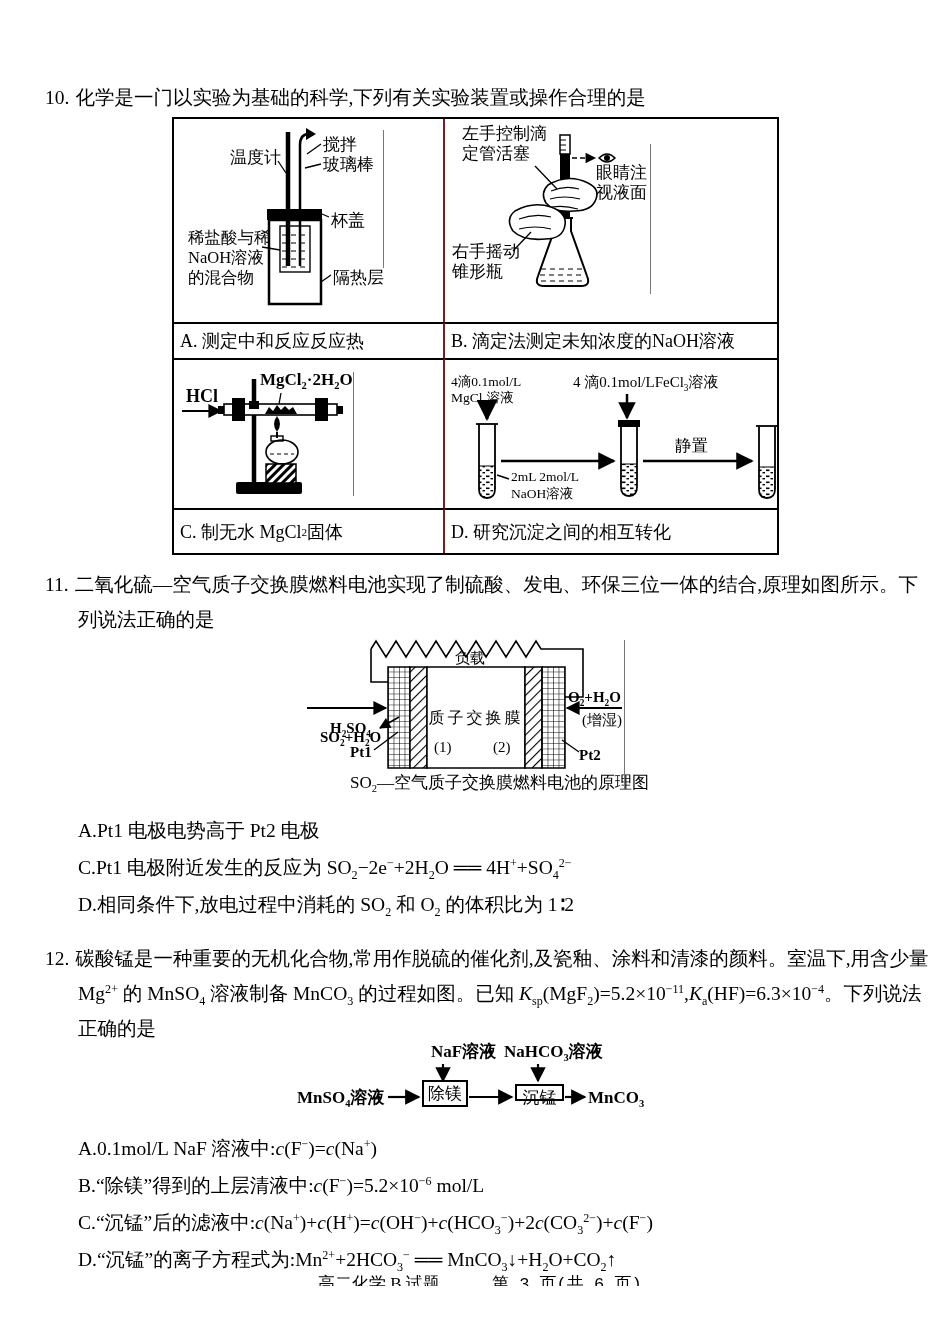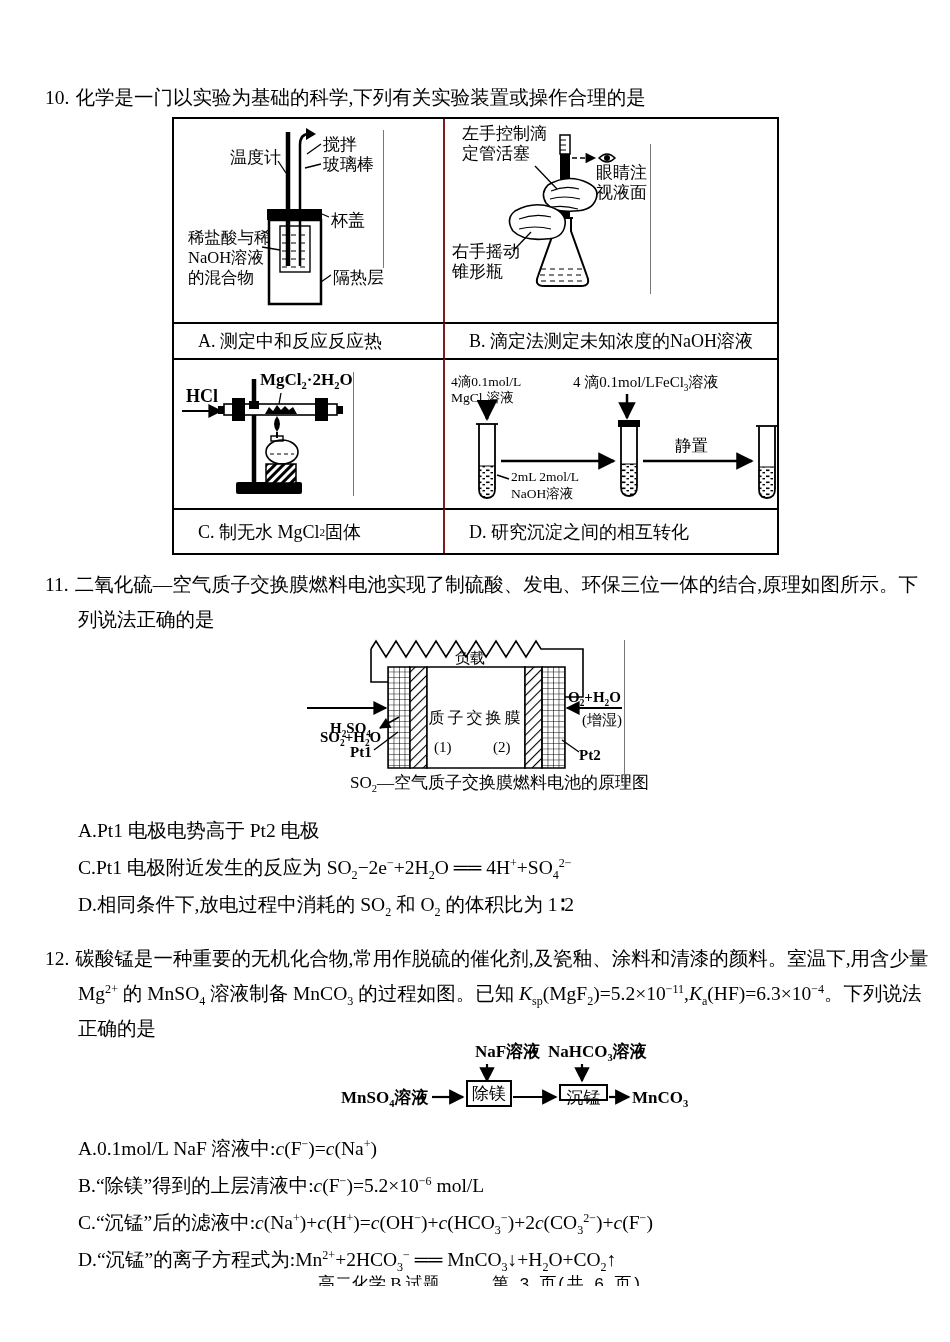--- a/index.html
+++ b/index.html
@@ -12,26 +12,26 @@
   .qnum{padding-right:6px;}
   .opts{position:absolute;font-size:19.5px;}
   .opt{height:37px;line-height:37px;white-space:nowrap;}
   .lbl{position:absolute;white-space:nowrap;font-size:17px;line-height:1.15;}
   .bf{font-weight:bold;}
   .q10-table{position:absolute;left:172px;top:117px;border:2px solid #000;background:#fff;
              display:grid;grid-template-columns:271px 332px;grid-template-rows:203px 36px 150px 45px;}
   .cell{position:relative;overflow:hidden;background:#fff;}
   .br{border-right:2px solid #7f1d1d;}
   .bt{border-top:2px solid #000;}
-  .cap{font-size:18px;padding-left:24px;display:flex;align-items:center;white-space:nowrap;}
+  .cap{font-size:18px;padding-left:6px;display:flex;align-items:center;white-space:nowrap;}
   .dia{position:relative;width:100%;height:100%;}
   .dia svg{position:absolute;left:0;top:0;}
   .art{position:absolute;width:1px;background:#777;}
   .fcbox{position:absolute;left:300px;top:633px;width:360px;height:168px;}
-  .flowbox{position:absolute;left:295px;top:1040px;width:370px;height:78px;margin-left:44px;}
+  .flowbox{position:absolute;left:295px;top:1040px;width:370px;height:78px;}
   .fbox{position:absolute;border:2px solid #000;text-align:center;font-size:17px;line-height:23px;background:#fff;}
   .footer{position:absolute;left:0;top:1272px;width:775px;height:14px;overflow:hidden;font-size:17px;}
 </style>
 </head>
 <body>
 
 <div class="stem" style="left:45px;top:80px;width:880px;">
   <span class="qnum">10.</span><span>化学是一门以实验为基础的科学,下列有关实验装置或操作合理的是</span>
 </div>
 

